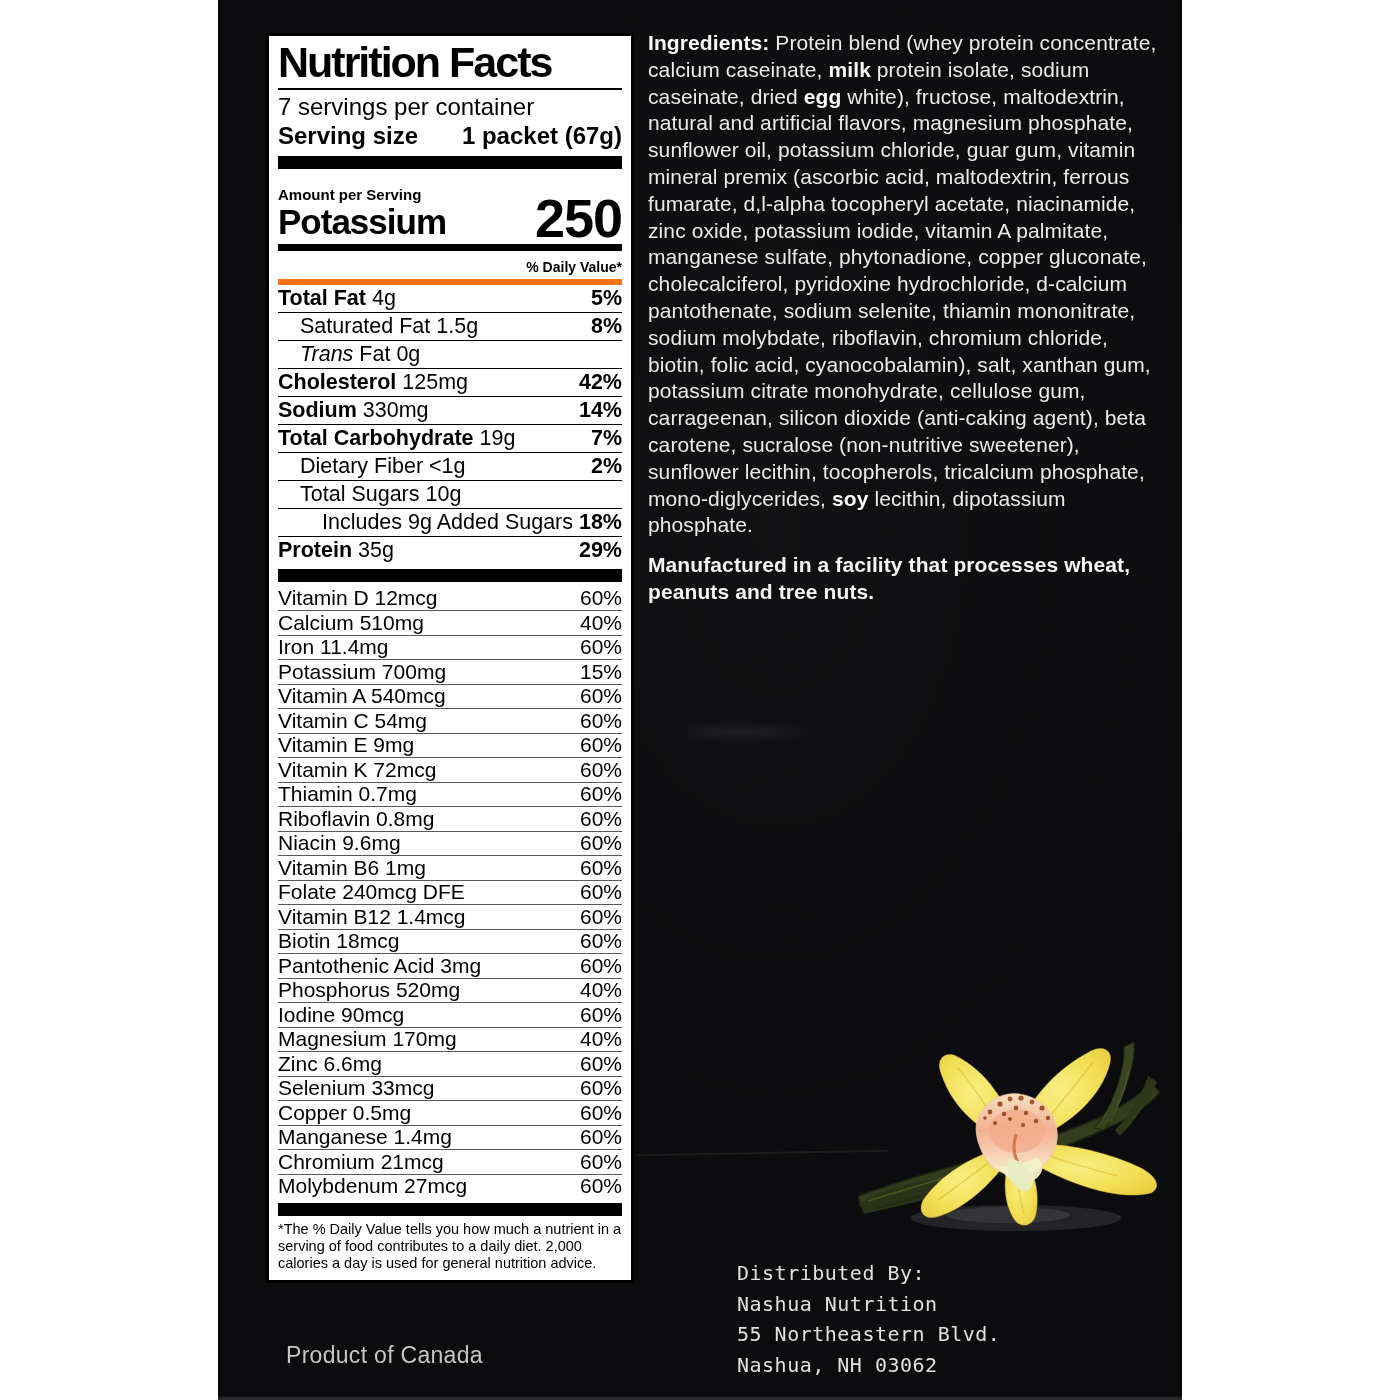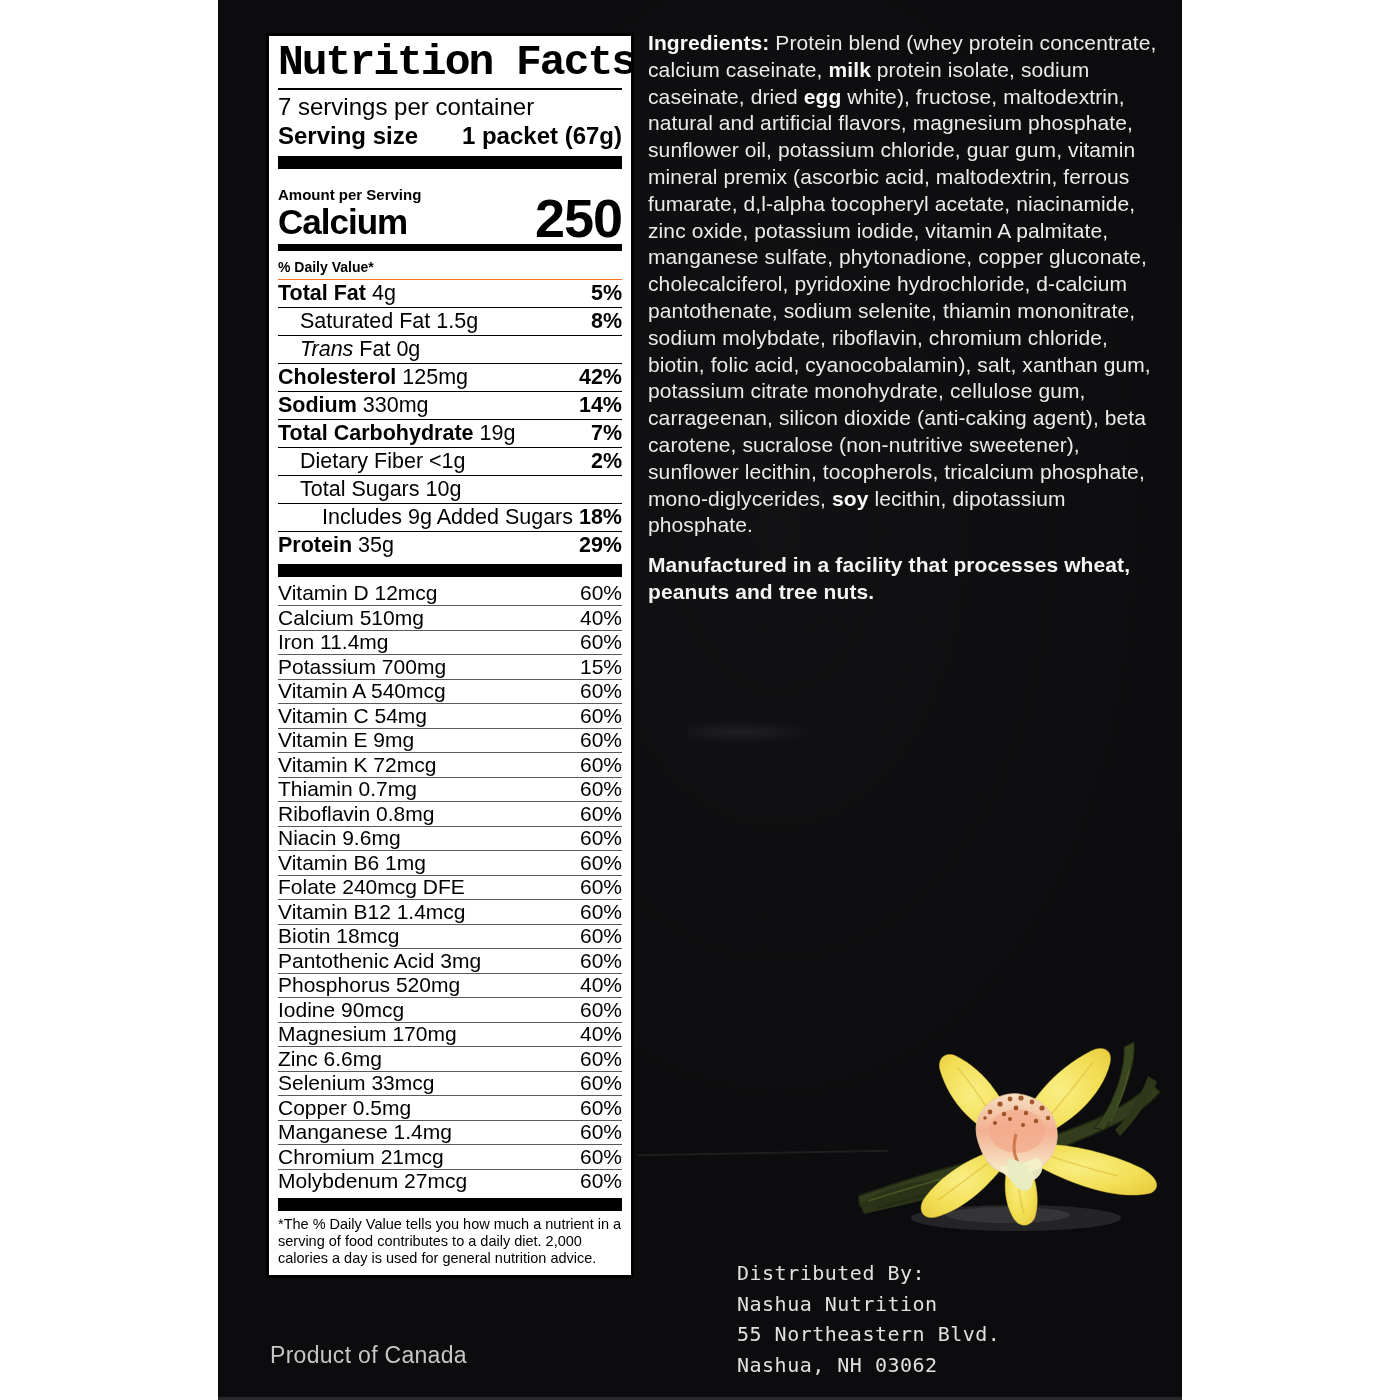--- a/index.html
+++ b/index.html
@@ -4,53 +4,53 @@
 <style>
   html,body{margin:0;padding:0;}
   body{width:1400px;height:1400px;background:#ffffff;font-family:"Liberation Sans",sans-serif;position:relative;overflow:hidden;}
   .stage{position:absolute;inset:0;width:1400px;height:1400px;background:#ffffff;}
   .package{position:absolute;left:218px;top:0;width:964px;height:1400px;background:#0c0c0e;
     background-image:radial-gradient(ellipse at 58% 38%, rgba(255,255,255,0.025), rgba(0,0,0,0) 62%);}
   .package::after{content:"";position:absolute;left:0;right:0;bottom:0;height:3px;background:rgba(255,255,255,0.12);}
 
   
   .nf-label{position:absolute;left:48px;top:33px;width:368px;box-sizing:border-box;background:#ffffff;border:3px solid #000;padding:4px 9px 8px;color:#000;}
-  .nf-title{font-size:43px;font-weight:bold;letter-spacing:-2px;line-height:1.06;margin:0;white-space:nowrap;font-family:Liberation Mono, monospace;}
+  .nf-title{font-size:43px;font-weight:bold;letter-spacing:-2px;line-height:1.06;margin:0;white-space:nowrap;}
   .nf-rule{border-top:2px solid #000;margin:2px 0 3px;}
   .nf-servings{font-size:24px;line-height:28px;}
   .nf-servsize{display:flex;justify-content:space-between;font-size:24px;font-weight:bold;line-height:30px;}
   .bar{background:#000;}
   .bar.thick{height:13px;margin:5px 0;}
   .bar.med{height:7px;margin:4px 0 2px;}
   .cal-block{display:flex;justify-content:space-between;align-items:flex-end;margin-top:17px;}
   .aps{font-size:15px;font-weight:bold;line-height:17px;}
   .cal-word{font-size:35px;font-weight:bold;letter-spacing:-1px;line-height:37px;}
   .cal-num{font-size:54px;font-weight:bold;letter-spacing:-1px;line-height:44px;}
-  .dv-header{font-size:14px;font-weight:bold;padding:6px 0 4px;border-bottom:1px solid #f97316;}
+  .dv-header{text-align:right;font-size:14px;font-weight:bold;padding:6px 0 4px;border-bottom:6px solid #f97316;}
   .nrow{display:flex;justify-content:space-between;align-items:baseline;font-size:21.5px;line-height:25px;padding:1px 0;border-bottom:1px solid #000;}
   #nutrient-rows .nrow:last-child{border-bottom:none;}
   .nrow .lbl{font-weight:normal;}
   .nrow .lbl b{font-weight:bold;}
   .nrow .dv{font-weight:bold;}
   .ind1{padding-left:22px;}
   .ind2{padding-left:44px;}
   .mrow{display:flex;justify-content:space-between;font-size:21px;line-height:22.5px;padding:0.5px 0;}
   .mrow + .mrow{border-top:1px solid rgba(0,0,0,0.65);}
   .footnote{font-size:14.5px;line-height:17px;margin:3px 0 0;}
 
   
   .ingredients{position:absolute;left:430px;top:30px;width:510px;color:#ebebeb;font-size:21px;line-height:26.8px;letter-spacing:0.1px;}
   .ingredients p{margin:0;}
   .ingredients b{font-weight:bold;color:#fafafa;}
   .allergen{margin-top:13px !important;font-weight:bold;color:#f4f4f4;}
 
   
   .distributed{position:absolute;left:519px;top:1258px;font-family:"DejaVu Sans Mono",monospace;font-size:20px;line-height:30.5px;color:#e0e0e0;letter-spacing:0.5px;white-space:pre;}
 
-  .product-of{position:absolute;left:52px;top:1342px;font-size:23px;color:#c6c6c6;letter-spacing:0.3px;}
+  .product-of{position:absolute;left:68px;top:1342px;font-size:23px;color:#c6c6c6;letter-spacing:0.3px;}
 
   
   .scan-line{position:absolute;left:420px;top:1152px;width:250px;height:2px;background:rgba(255,255,255,0.07);transform:rotate(-1deg);}
   .smudge{position:absolute;left:470px;top:720px;width:130px;height:24px;background:radial-gradient(ellipse at 40% 50%, rgba(160,170,200,0.10), rgba(0,0,0,0) 70%);}
 
   .flower{position:absolute;left:640px;top:1038px;width:314px;height:198px;}
 </style>
 </head>
 <body>
 
@@ -62,21 +62,21 @@
       <div class="nf-rule"></div>
       <div class="nf-servings">7 servings per container</div>
       <div class="nf-servsize">
         <span>Serving size</span>
         <span>1 packet (67g)</span>
       </div>
       <div class="bar thick"></div>
       <div class="cal-block">
         <div>
           <div class="aps">Amount per Serving</div>
-          <div class="cal-word">Calcium</div>
+          <div class="cal-word">Potassium</div>
         </div>
         <div class="cal-num">250</div>
       </div>
       <div class="bar med"></div>
       <div class="dv-header">% Daily Value*</div>
       <div id="nutrient-rows">
           <div class="nrow">
             <span class="lbl"><b>Total Fat</b> 4g</span>
             <span class="dv">5%</span>
           </div>

